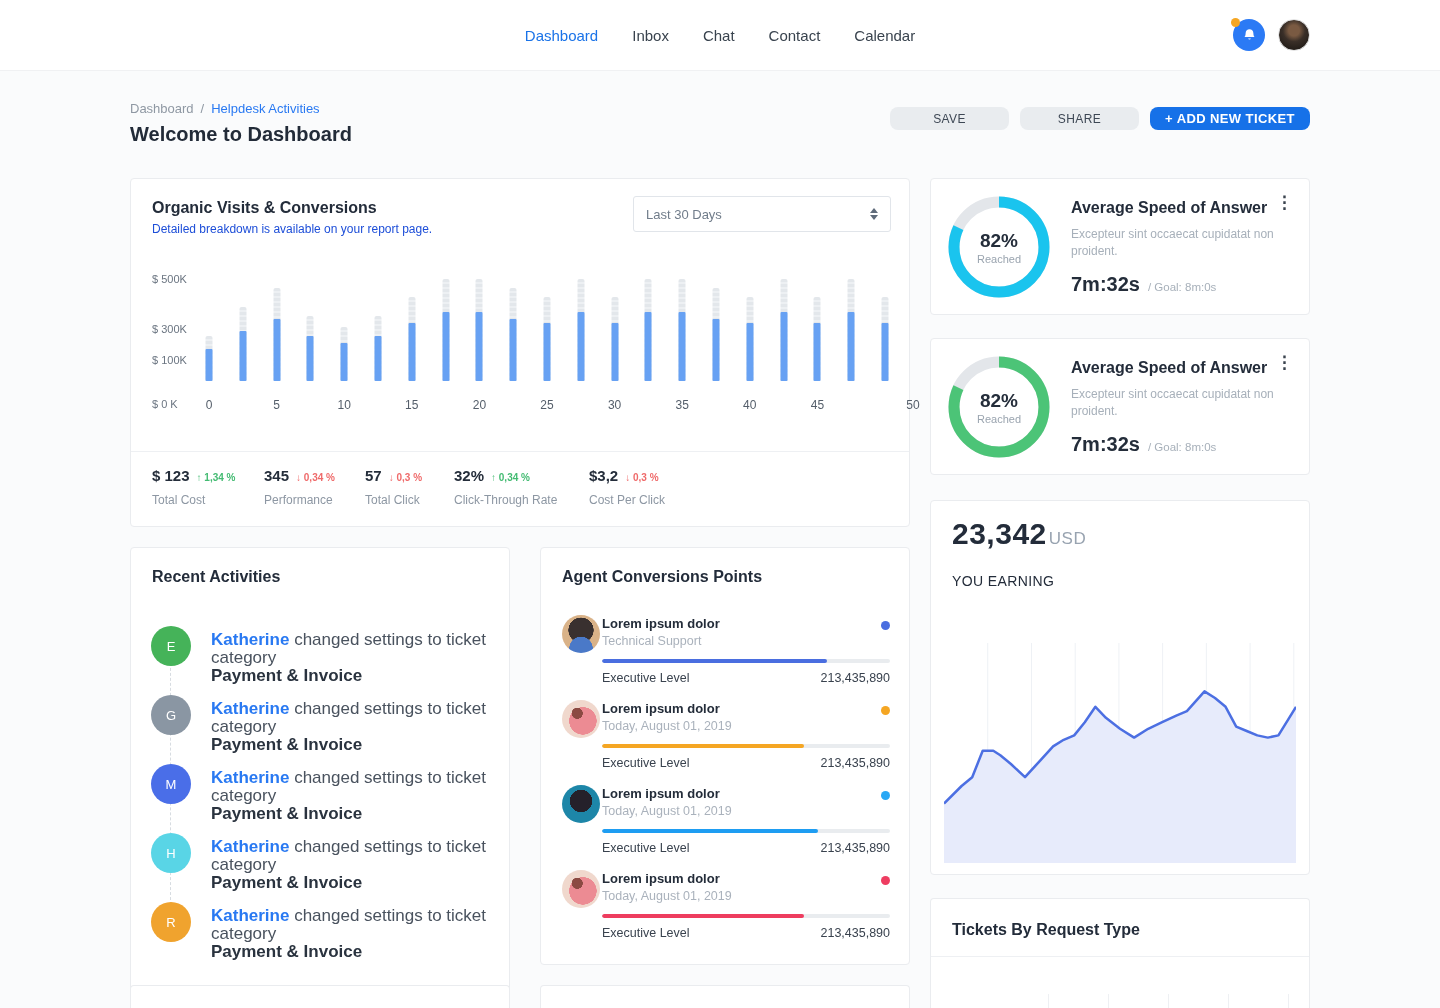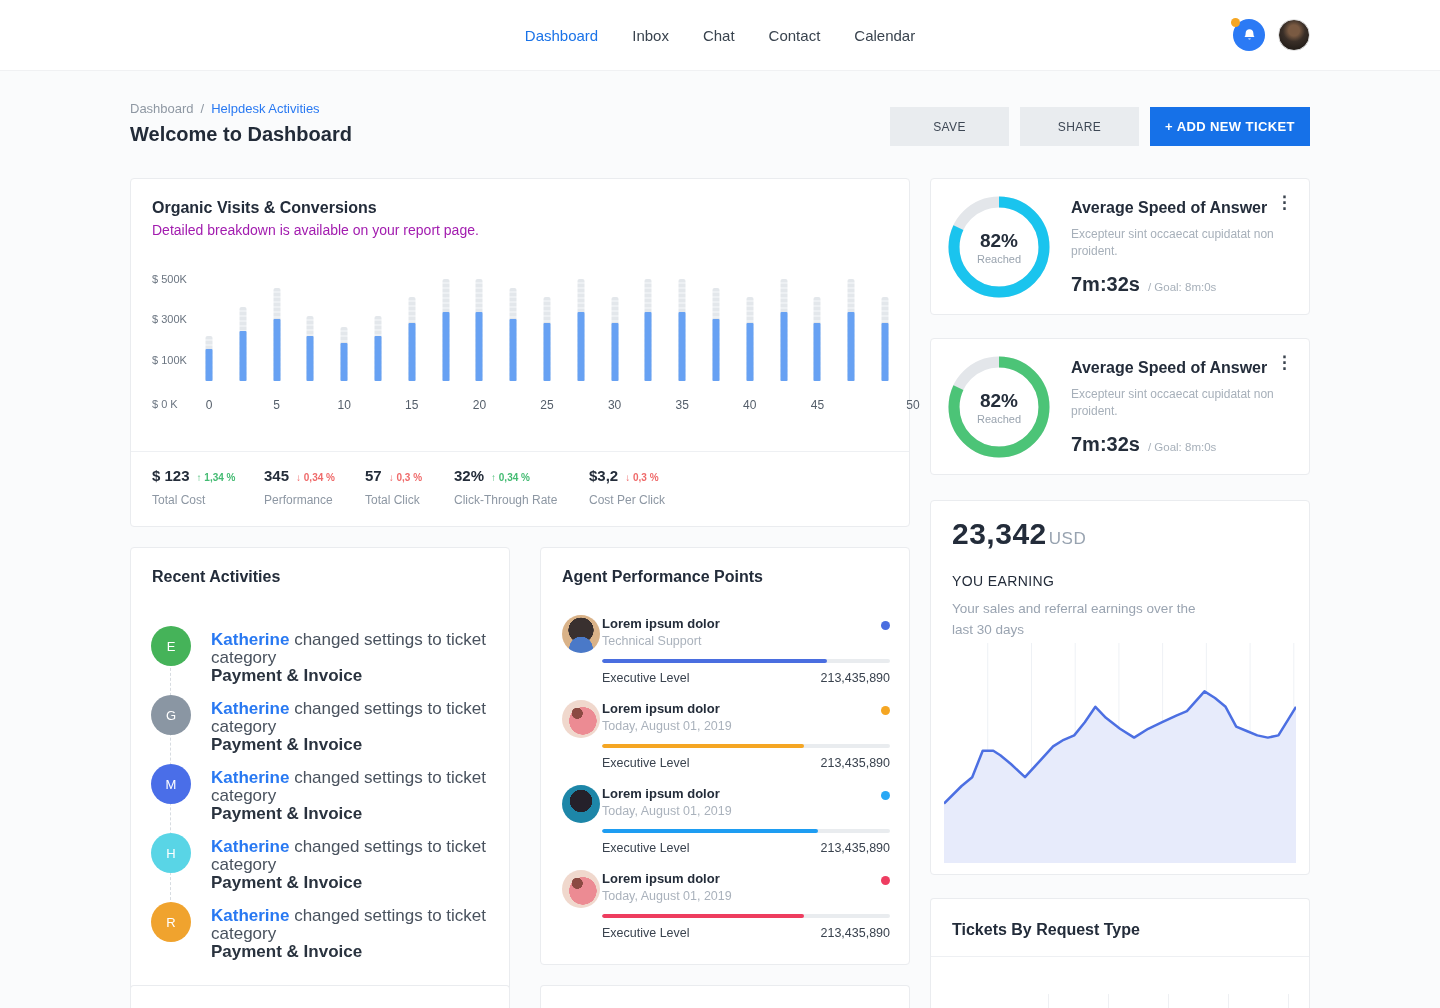--- a/index.html
+++ b/index.html
@@ -15,39 +15,39 @@
   .nav-item.active{color:#1a73e8;}
   .header-right{position:absolute;right:130px;top:19px;display:flex;align-items:center;gap:13px;}
   .bell-btn{position:relative;width:32px;height:32px;border-radius:50%;background:#2b7af5;display:flex;align-items:center;justify-content:center;cursor:pointer;}
   .bell-dot{position:absolute;left:-2px;top:-1px;width:9px;height:9px;border-radius:50%;background:#f5a623;}
   .header-avatar{width:30px;height:30px;border-radius:50%;background:radial-gradient(circle at 50% 35%, #7a5a42 0 22%, #3a2f28 45%, #15120f 100%);border:1px solid #e2e2e2;cursor:pointer;}
   
   .breadcrumb{position:absolute;left:130px;top:101px;font-size:13px;color:#8f98a3;}
   .breadcrumb .sep{margin:0 7px;}
   .breadcrumb .current{color:#2979f2;cursor:pointer;}
   .page-title{position:absolute;left:130px;top:123px;font-size:20px;font-weight:700;color:#222b38;}
-  .btn{position:absolute;top:107px;height:39px;border:none;border-radius:0;font-family:inherit;font-size:12px;letter-spacing:.4px;cursor:pointer;}
+  .btn{position:absolute;top:107px;height:23px;border:none;border-radius:8px;font-family:inherit;font-size:12px;letter-spacing:.4px;cursor:pointer;}
   .btn-gray{background:#e9ecef;color:#3d4754;}
   .btn-save{left:890px;width:119px;}
   .btn-share{left:1020px;width:119px;}
   .btn-primary{left:1150px;width:160px;background:#1671e8;color:#fff;font-weight:700;font-size:13px;}
   
   .card{position:absolute;background:#fff;border:1px solid #eaecef;border-radius:4px;box-sizing:border-box;}
   .card-title{position:absolute;left:21px;top:20px;font-size:16px;font-weight:700;color:#232c3a;}
   
   .organic-card{left:130px;top:178px;width:780px;height:349px;}
-  .o-subtitle{position:absolute;left:21px;top:43px;font-size:14px;color:#a21caf;}
+  .o-subtitle{position:absolute;left:21px;top:43px;font-size:12px;color:#1d4ed8;}
   .o-select{position:absolute;left:502px;top:17px;width:256px;height:34px;border:1px solid #e1e5ea;border-radius:3px;display:flex;align-items:center;cursor:pointer;background:#fff;}
   .o-select-text{margin-left:12px;font-size:13px;color:#707c8a;flex:1;}
   .o-select-arrows{margin-right:12px;display:flex;flex-direction:column;gap:2px;}
   .o-select-arrows i{display:block;width:0;height:0;border-left:4px solid transparent;border-right:4px solid transparent;}
   .o-select-arrows .up{border-bottom:5px solid #5f6b7a;}
   .o-select-arrows .dn{border-top:5px solid #5f6b7a;}
   .o-ylab{position:absolute;left:21px;font-size:11px;color:#6a7480;}
-  .o-ylab.y500{top:94px;} .o-ylab.y300{top:134px;} .o-ylab.y100{top:175px;} .o-ylab.y0{top:219px;}
+  .o-ylab.y500{top:94px;} .o-ylab.y300{top:144px;} .o-ylab.y100{top:175px;} .o-ylab.y0{top:219px;}
   .o-plot{position:absolute;left:78px;top:97px;width:676px;height:105px;}
   .vbar{position:absolute;bottom:0;width:7px;transform:translateX(-50%);background:repeating-linear-gradient(to bottom,#e3e7eb 0 3px,#edf0f3 3px 5px);border-radius:2px 2px 0 0;}
   .vbar-fill{position:absolute;bottom:0;left:0;width:100%;background:#67a1f3;border-radius:1px;}
   .o-xticks{position:absolute;left:78px;top:219px;width:676px;height:14px;}
   .o-xticks span{position:absolute;transform:translateX(-50%);font-size:12px;color:#545e6a;}
   .o-divider{position:absolute;left:0;top:272px;width:100%;border-top:1px solid #eef0f3;}
   .stat{position:absolute;top:288px;}
   .stat-value{font-size:15px;font-weight:700;color:#242d3a;}
   .stat-delta{font-size:10px;font-weight:700;margin-left:7px;}
   .trend-up{color:#43bb72;} .trend-down{color:#ef6a6a;}
@@ -130,20 +130,27 @@
   <span>Dashboard</span><span class="sep">/</span><span class="current">Helpdesk Activities</span>
 </div>
 <div class="page-title">Welcome to Dashboard</div>
 <button class="btn btn-gray btn-save">SAVE</button>
 <button class="btn btn-gray btn-share">SHARE</button>
 <button class="btn btn-primary">+ ADD NEW TICKET</button>
 
 <div class="card organic-card">
   <div class="card-title">Organic Visits &amp; Conversions</div>
   <div class="o-subtitle">Detailed breakdown is available on your report page.</div>
+  <div class="o-select">
+    <span class="o-select-text">Last 30 Days</span>
+    <span class="o-select-arrows">
+        <i class="up"></i>
+        <i class="dn"></i>
+      </span>
+  </div>
   <span class="o-ylab y500">$ 500K</span>
   <span class="o-ylab y300">$ 300K</span>
   <span class="o-ylab y100">$ 100K</span>
   <span class="o-ylab y0">$ 0 K</span>
   <div class="o-plot" id="bar-plot">
       <div class="vbar" style="left: 0%; height: 45px;">
         <div class="vbar-fill" style="height: 71%; background: rgb(103, 161, 243);"></div>
       </div>
       <div class="vbar" style="left: 5%; height: 74px;">
         <div class="vbar-fill" style="height: 68%; background: rgb(103, 161, 243);"></div>
@@ -263,21 +270,21 @@
     <span class="r-avatar" style="background: rgb(89, 213, 230);">H</span>
     <span class="r-text"><span class="r-actor">Katherine</span> <span>changed settings to ticket category</span><br><span class="r-target">Payment &amp; Invoice</span></span>
   </div>
   <div class="r-item" style="top:354px">
     <span class="r-avatar" style="background: rgb(240, 163, 46);">R</span>
     <span class="r-text"><span class="r-actor">Katherine</span> <span>changed settings to ticket category</span><br><span class="r-target">Payment &amp; Invoice</span></span>
   </div>
 </div>
 
 <div class="card agent-card">
-  <div class="card-title">Agent Performance Points</div>
+  <div class="card-title">Agent Conversions Points</div>
 
   <div class="a-item" style="top:65px">
     <span class="a-avatar a-avatar-0"></span>
     <span class="a-name">Lorem ipsum dolor</span>
     <span class="a-sub">Technical Support</span>
     <span class="a-dot" style="background: rgb(74, 110, 224);"></span>
     <span class="a-bar">
         <span class="a-bar-fill" style="width: 78%; background: rgb(74, 110, 224);"></span>
       </span>
     <span class="a-level-row">
@@ -361,21 +368,20 @@
     <span class="s-goal">/ Goal: 8m:0s</span>
   </div>
 </div>
 
 <div class="card earnings-card">
   <div class="e-amount-row">
     <span class="e-amount">23,342</span>
     <span class="e-currency">USD</span>
   </div>
   <div class="e-label">YOU EARNING</div>
-  <div class="e-desc">Your sales and referral earnings over the last 30 days</div>
   <svg class="e-chart" id="area-chart" width="352" height="220" viewBox="0 0 352 220">
       <line x1="43.72670807453416" x2="43.72670807453416" y1="0" y2="220" stroke="#eef1f5" stroke-width="1"></line>
       <line x1="87.45341614906832" x2="87.45341614906832" y1="0" y2="220" stroke="#eef1f5" stroke-width="1"></line>
       <line x1="131.1801242236025" x2="131.1801242236025" y1="0" y2="220" stroke="#eef1f5" stroke-width="1"></line>
       <line x1="174.90683229813664" x2="174.90683229813664" y1="0" y2="220" stroke="#eef1f5" stroke-width="1"></line>
       <line x1="218.63354037267078" x2="218.63354037267078" y1="0" y2="220" stroke="#eef1f5" stroke-width="1"></line>
       <line x1="262.360248447205" x2="262.360248447205" y1="0" y2="220" stroke="#eef1f5" stroke-width="1"></line>
       <line x1="306.0869565217391" x2="306.0869565217391" y1="0" y2="220" stroke="#eef1f5" stroke-width="1"></line>
       <line x1="349.81366459627327" x2="349.81366459627327" y1="0" y2="220" stroke="#eef1f5" stroke-width="1"></line>
       <polygon points="0.0,160.6 17.6,143.0 28.2,134.2 38.7,107.8 49.3,107.8 56.3,112.2 66.9,121.0 81.0,134.2 95.0,118.8 109.1,103.4 119.7,96.8 130.2,92.4 140.8,79.2 151.4,63.8 161.9,74.8 176.0,85.8 190.1,94.6 204.2,85.8 218.2,79.2 232.3,72.6 242.9,68.2 260.5,48.4 271.0,55.0 281.6,63.8 292.2,83.6 302.7,88.0 313.3,92.4 323.8,94.6 334.4,92.4 352.0,63.8 352,220 0,220" fill="#e7ebfb"></polygon>

